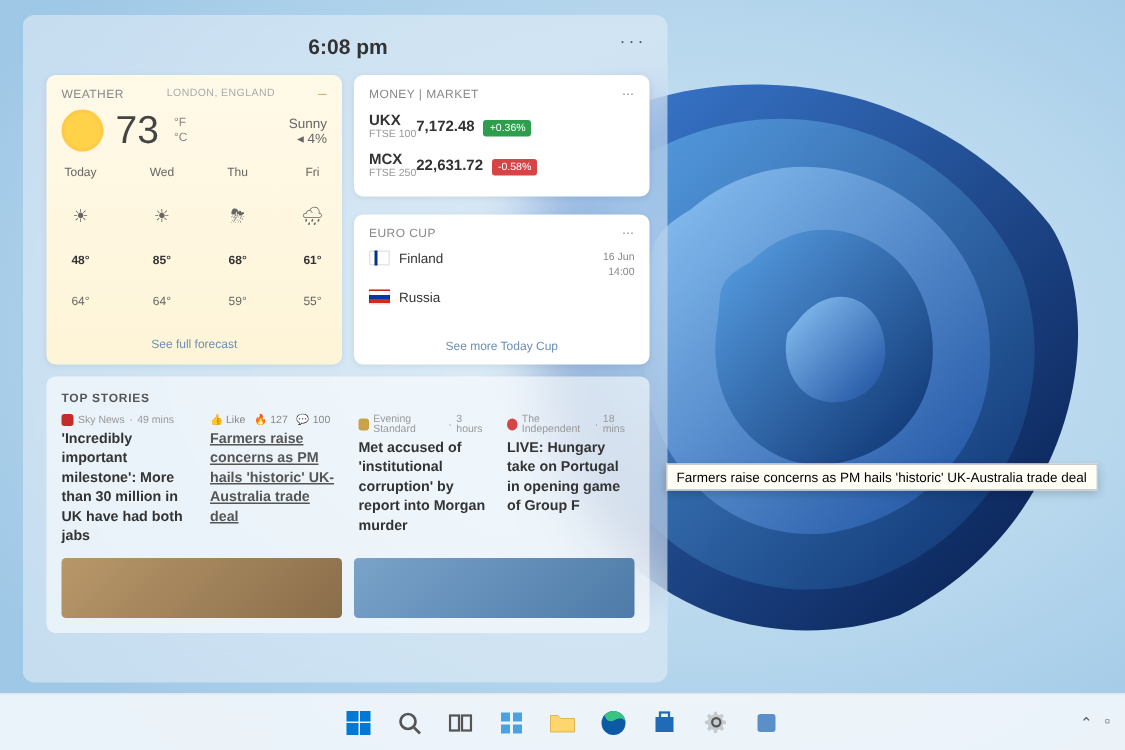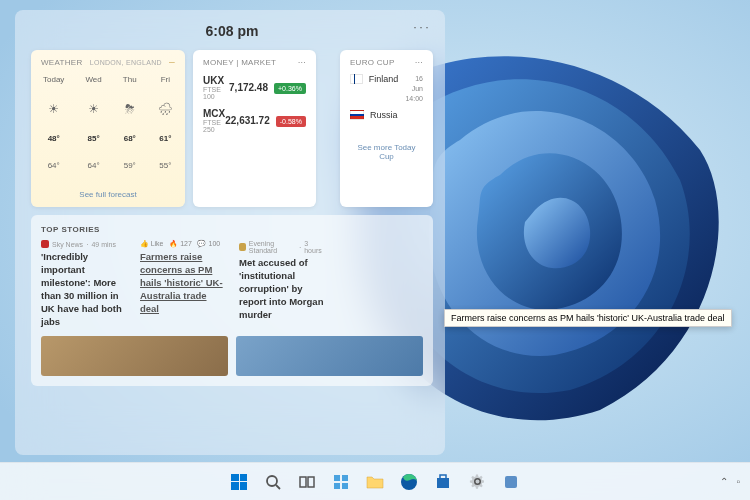--- a/index.html
+++ b/index.html
@@ -96,20 +96,29 @@
 <span class="panel-more">···</span>
 </div>
 <div class="wgrid">
 
 <div class="card weather-card">
 <div class="card-head">
           <span>WEATHER</span>
           <span style="font-size:7px;color:#aaa">London, England</span>
           <span style="color:#c9a24a">─</span>
         </div>
+<div class="w-row">
+<span class="sun"></span>
+<span class="temp">73</span>
+<span class="unit"><span>°F</span><br><span>°C</span></span>
+<div class="cond">
+            <div>Sunny</div>
+            <div>◂ 4%</div>
+          </div>
+</div>
 <div class="forecast">
 <div class="fday">
             <span>Today</span>
             <span class="fic">☀</span>
             <span class="fh">48°</span>
             <span>64°</span>
           </div>
 <div class="fday">
             <span>Wed</span>
             <span class="fic">☀</span>
@@ -125,21 +134,21 @@
 <div class="fday">
             <span>Fri</span>
             <span class="fic">🌧</span>
             <span class="fh">61°</span>
             <span>55°</span>
           </div>
 </div>
 <div class="see-link">See full forecast</div>
 </div>
 
-<div style="display:flex;flex-direction:row;gap:24px">
+<div style="display:flex;flex-direction:column;gap:12px">
 <div class="card">
 <div class="card-head">
             <span>MONEY | MARKET</span>
             <span>⋯</span>
           </div>
 <div class="mkt-row">
             <div class="mkt-l">
               <span class="mkt-sym">UKX</span>
               <span class="mkt-sub">FTSE 100</span>
             </div>
@@ -183,20 +192,24 @@
               <span>👍 <span>Like</span></span>
               <span>🔥 127</span>
               <span>💬 100</span>
             </div>
 <div class="headline">Farmers raise concerns as PM hails 'historic' UK-Australia trade deal</div>
 </div>
 <div class="story">
 <div class="src"><span class="src-dot" style="background:#c9a24a"></span><span>Evening Standard</span> · <span>3 hours</span></div>
 <div class="headline">Met accused of 'institutional corruption' by report into Morgan murder</div>
 </div>
+<div class="story">
+<div class="src"><span class="src-dot" style="background:#d64545;border-radius:50%"></span><span>The Independent</span> · <span>18 mins</span></div>
+<div class="headline">LIVE: Hungary take on Portugal in opening game of Group F</div>
+</div>
 </div>
 <div class="thumbs">
           <div class="thumb"></div>
           <div class="thumb t2"></div>
         </div>
 </div>
 
 </div>
 </div>
 

